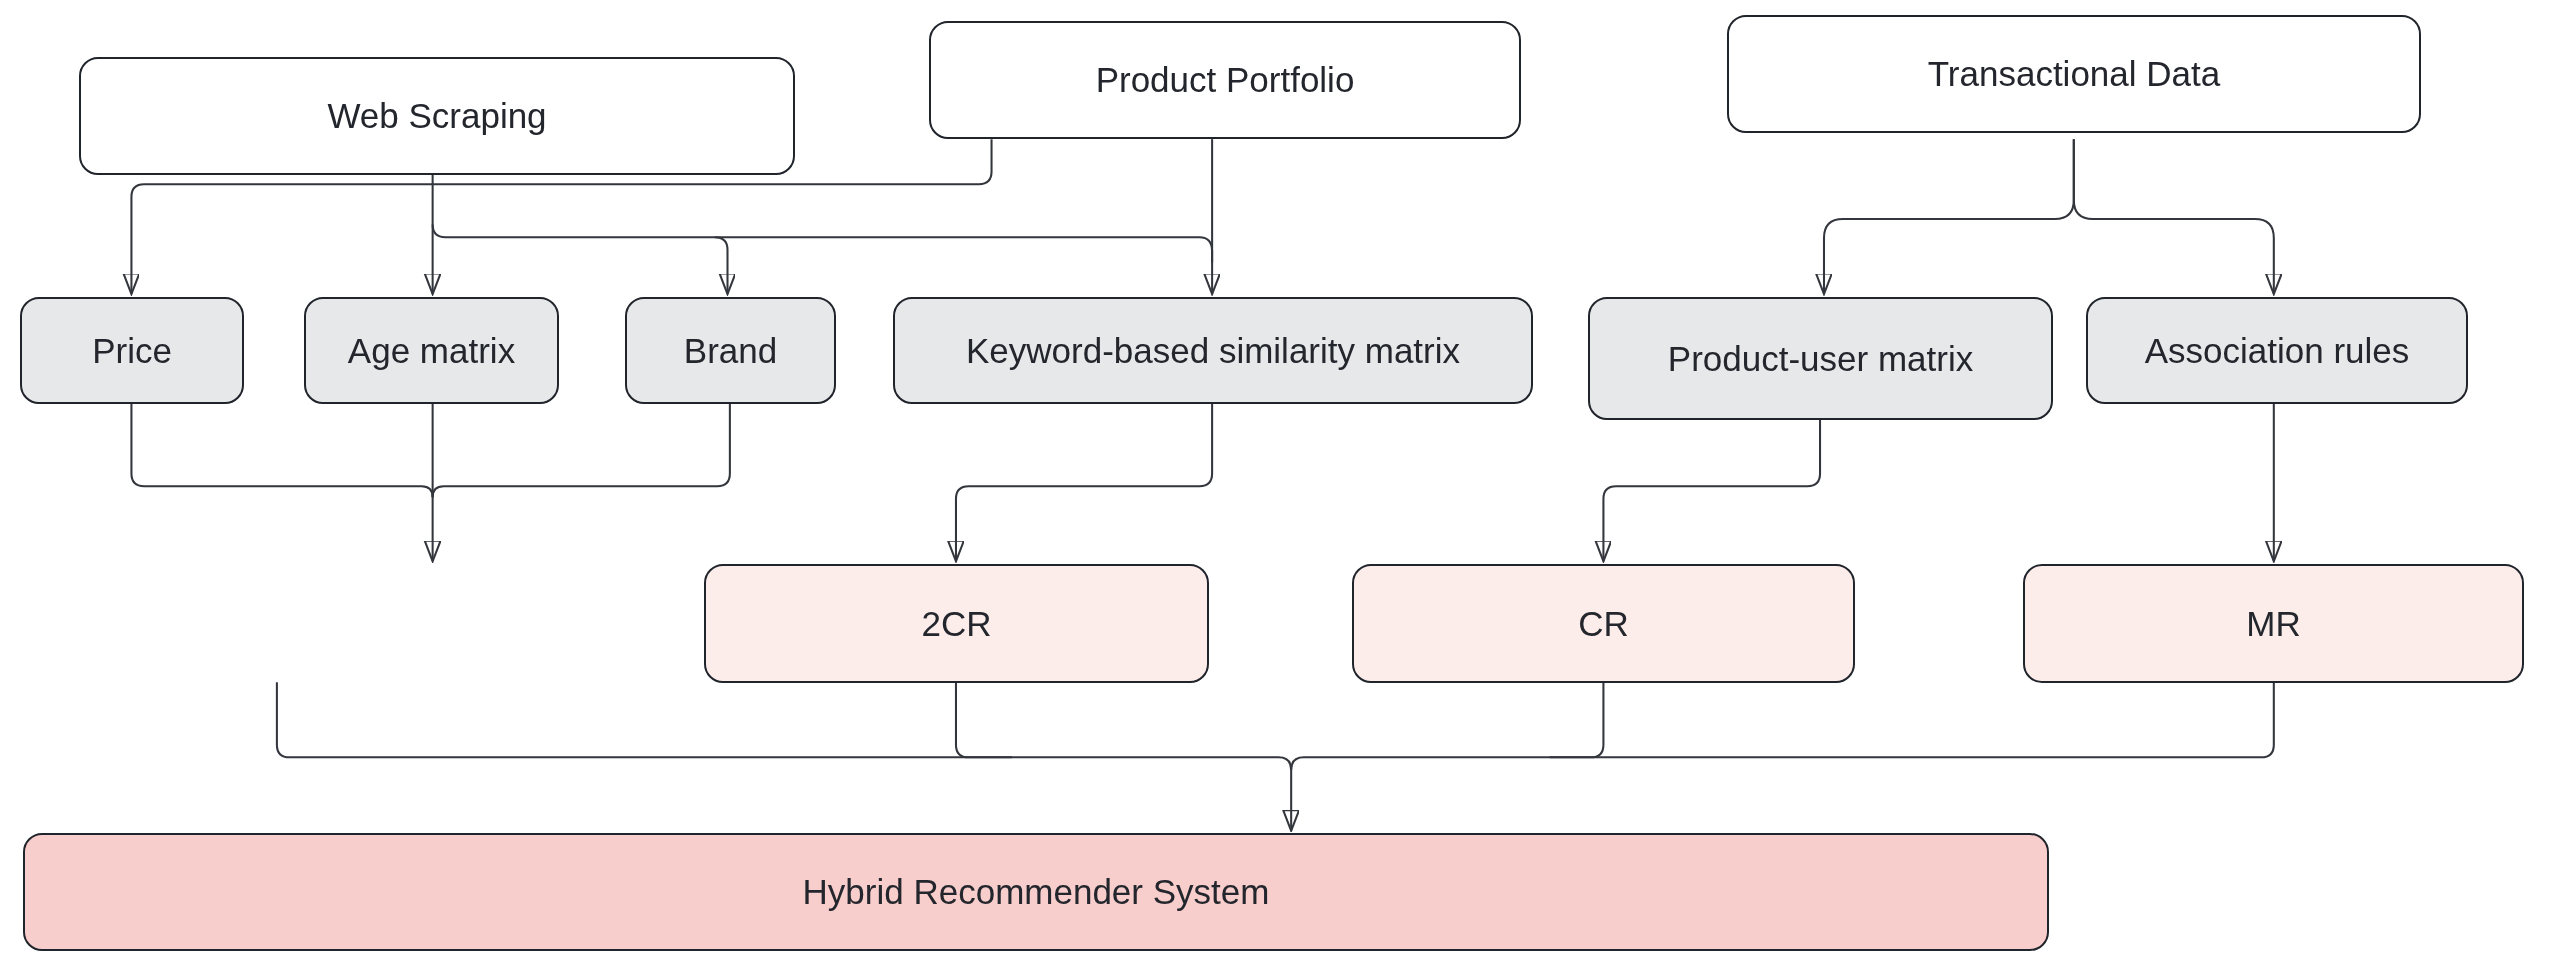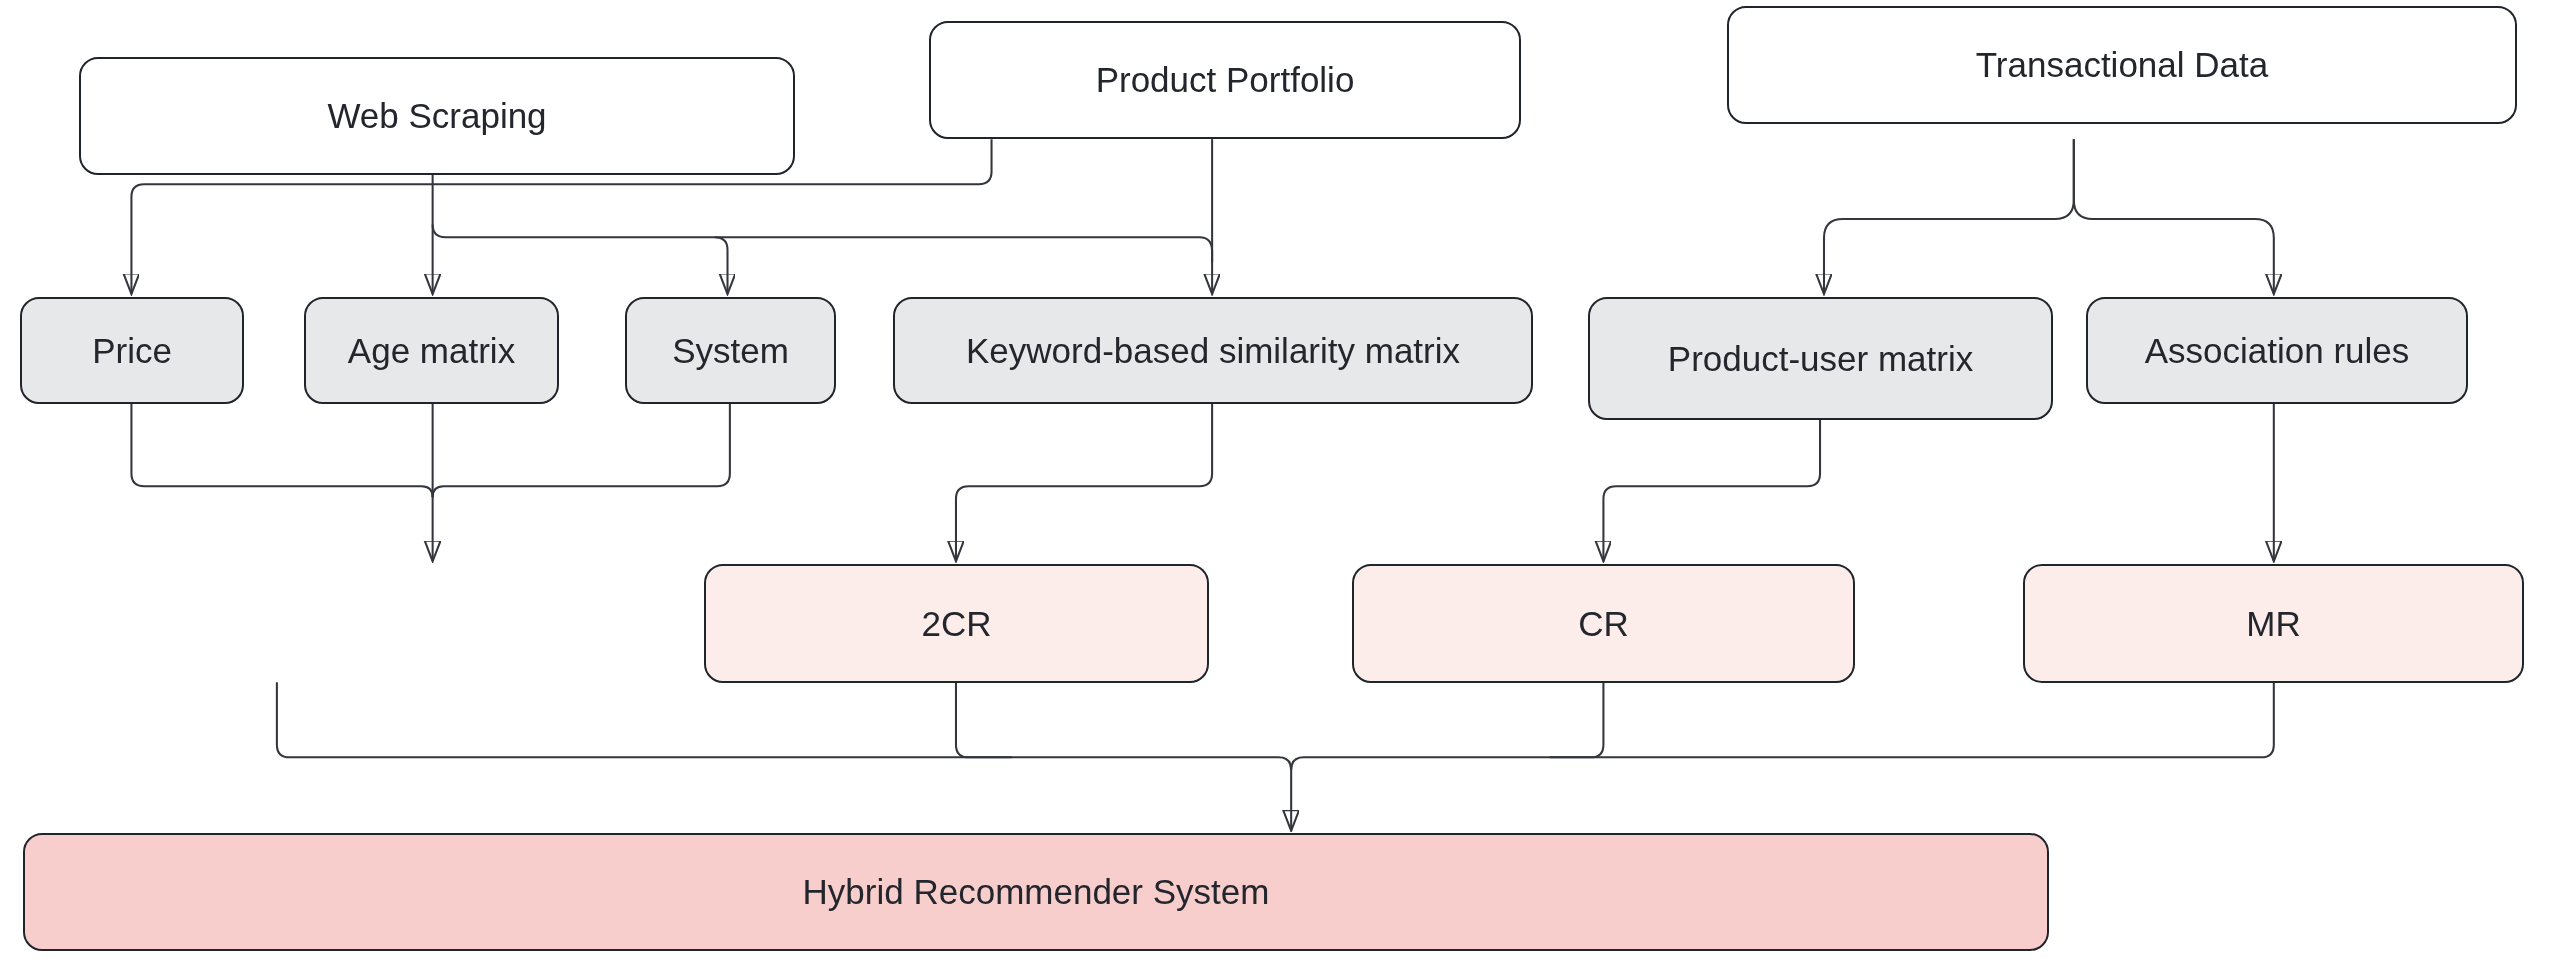--- a/index.html
+++ b/index.html
@@ -21,21 +21,21 @@
     color:var(--c-text,#23262c);
     white-space:nowrap;
   }
   .source{background:var(--c-source-fill,#ffffff);}
   .feature{background:var(--c-feature-fill,#e6e8ea);}
   .recommender{background:var(--c-recommender-fill,#fcedeb);}
   .output{background:var(--c-output-fill,#f8cecc);}
 
   .n-web-scraping      {left:79px;  top:21.3px;   width:716px;  height:118px;margin-top:36px;}
   .n-product-portfolio {left:929px; top:21.3px;   width:592px;  height:118px;}
-  .n-transactional-data{left:1727px; top:6px;   width:790px;  height:118px;}
+  .n-transactional-data{left:1727px; top:15px;   width:694px;  height:118px;}
   .n-price             {left:20px;   top:297px;  width:224px;  height:107px;}
   .n-age-range         {left:304px;  top:297px;  width:255px;  height:107px;}
   .n-brand             {left:625px;  top:297px;  width:211px;  height:107px;}
   .n-keyword-matrix    {left:893px; top:297px;  width:640px;  height:107px;}
   .n-product-user      {left:1588px; top:297px;  width:465px;  height:123px;}
   .n-association-rules {left:2086px; top:297px;  width:382px;  height:107px;}
   .n-1cr               {left:20px;   top:564px;  width:515px;  height:119px;}
   .n-2cr               {left:704px;  top:564px;  width:505px;  height:119px;}
   .n-cr                {left:1352px; top:564px;  width:503px;  height:119px;}
   .n-mr                {left:2023px; top:564px;  width:501px;  height:119px;}
@@ -84,21 +84,21 @@
     <span>Transactional Data</span>
   </div>
 
   <div class="node feature n-price">
     <span>Price</span>
   </div>
   <div class="node feature n-age-range">
     <span>Age matrix</span>
   </div>
   <div class="node feature n-brand">
-    <span>System</span>
+    <span>Brand</span>
   </div>
   <div class="node feature n-keyword-matrix">
     <span>Keyword-based similarity matrix</span>
   </div>
   <div class="node feature n-product-user">
     <span>Product-user matrix</span>
   </div>
   <div class="node feature n-association-rules">
     <span>Association rules</span>
   </div>

